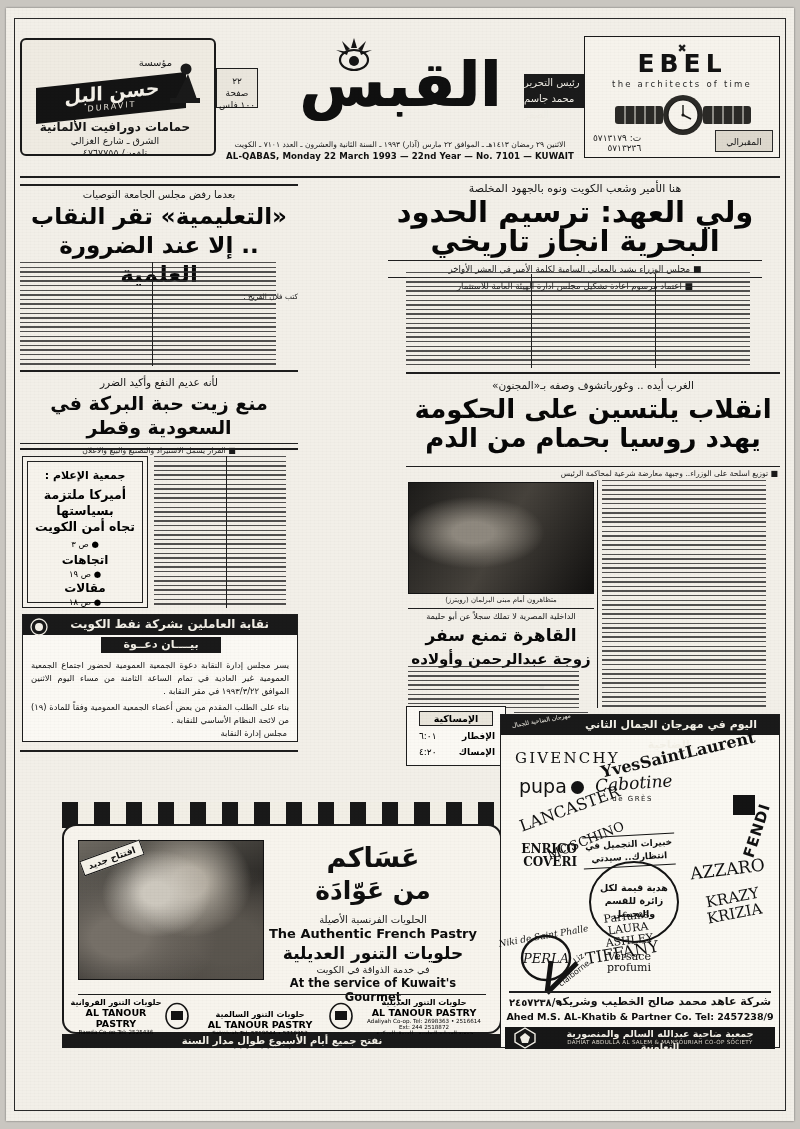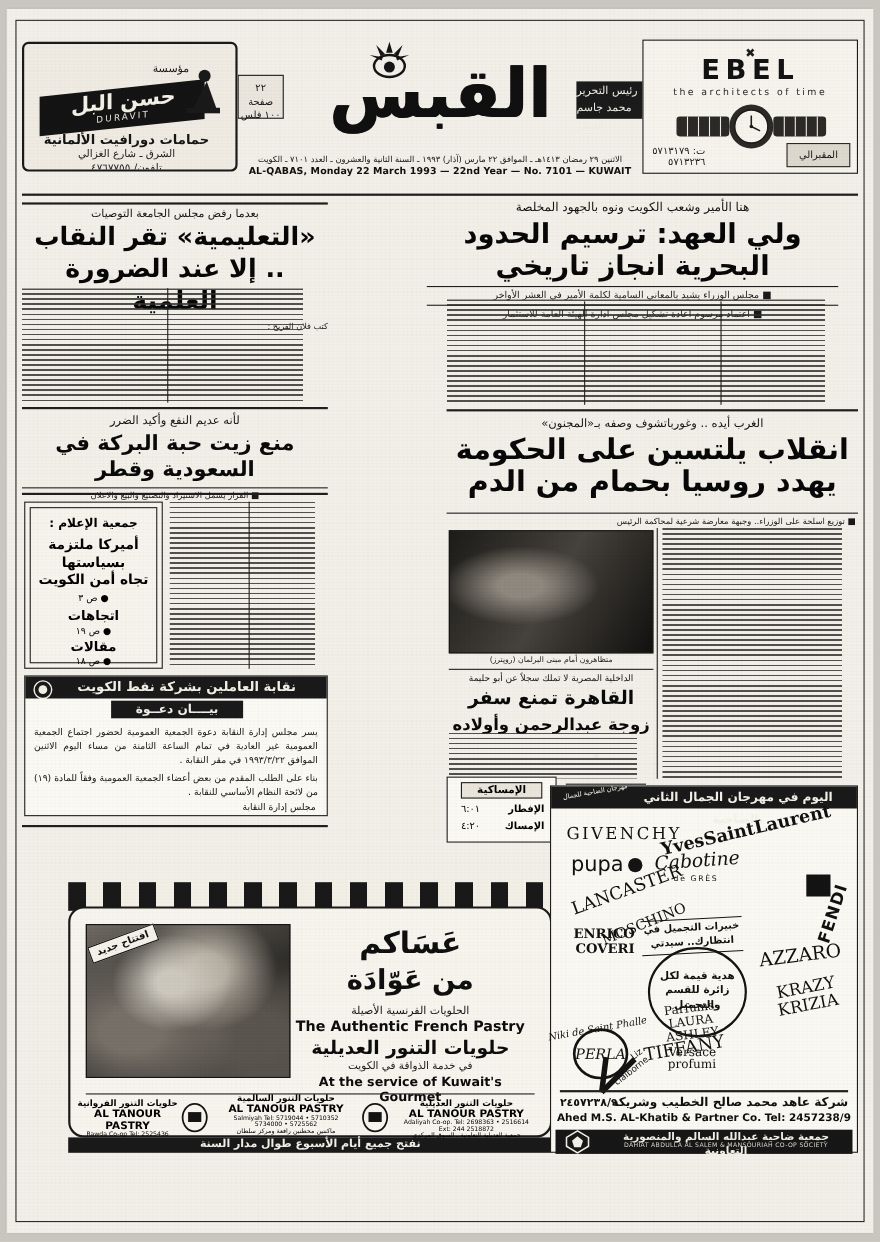--- a/index.html
+++ b/index.html
@@ -147,21 +147,21 @@
   }
 
   .dateline { position: absolute; left: 160px; right: 160px; top: 116px; text-align: center; }
   .dateline .ar-date { font-size: 7.6px; color: #151515; letter-spacing: .1px; }
   .dateline .en-date { font-size: 8.6px; font-weight: bold; color: #101010; margin-top: 2px; letter-spacing: .1px; }
   .mh-rule { position: absolute; left: 14px; right: 14px; height: 2px; background: #1d1d1d; }
 
   
   .kicker { font-size: 11px; color: #141414; text-align: center; letter-spacing: .4px; }
   .hl-big {
-    font-size: 25px; font-weight: bold; color: #080808; text-align: center;
+    font-size: 29px; font-weight: bold; color: #080808; text-align: center;
     line-height: 29px; letter-spacing: -.5px;
   }
   .hl-mid {
     font-size: 20px; font-weight: bold; color: #0a0a0a; text-align: center; line-height: 24px;
   }
   .subline { font-size: 8.6px; color: #1a1a1a; text-align: center; }
 
   .photo {
     position: absolute; background: #3c3a36;
     background-image:
@@ -422,21 +422,21 @@
       <div style="font-size:5.6px;">Adaliyah Co-op. Tel: 2698363 • 2516614</div>
       <div style="font-size:5.6px;">2518872 Ext: 244</div>
       <div class="ar" style="font-size:5.8px;">جمعية العديلية التعاونية ـ السوق المركزي</div>
     </div>
 
     <svg style="position:absolute; right:146px; top:176px; width:26px; height:28px;" viewBox="0 0 26 28">
       <ellipse cx="13" cy="14" rx="11" ry="12.5" fill="none" stroke="#141414" stroke-width="1.6"></ellipse>
       <rect x="7" y="9" width="12" height="9" fill="#141414"></rect>
     </svg>
 
-    <div style="position:absolute; right:176px; top:168px; width:128px; text-align:center;">
+    <div style="position:absolute; right:176px; top:184px; width:128px; text-align:center;">
       <div class="ar" style="font-size:8px; font-weight:bold;">حلويات التنور السالمية</div>
       <div style="font-size:9.5px; font-weight:bold;">AL TANOUR PASTRY</div>
       <div style="font-size:5.6px;">Salmiyah Tel: 5719044 • 5710352</div>
       <div style="font-size:5.6px;">5725562 • 5734000</div>
       <div class="ar" style="font-size:5.8px;">ماكنتين محطتين رافعة ومركز سلطان</div>
     </div>
 
     <svg style="position:absolute; right:310px; top:176px; width:26px; height:28px;" viewBox="0 0 26 28">
       <ellipse cx="13" cy="14" rx="11" ry="12.5" fill="none" stroke="#141414" stroke-width="1.6"></ellipse>
       <rect x="7" y="9" width="12" height="9" fill="#141414"></rect>

